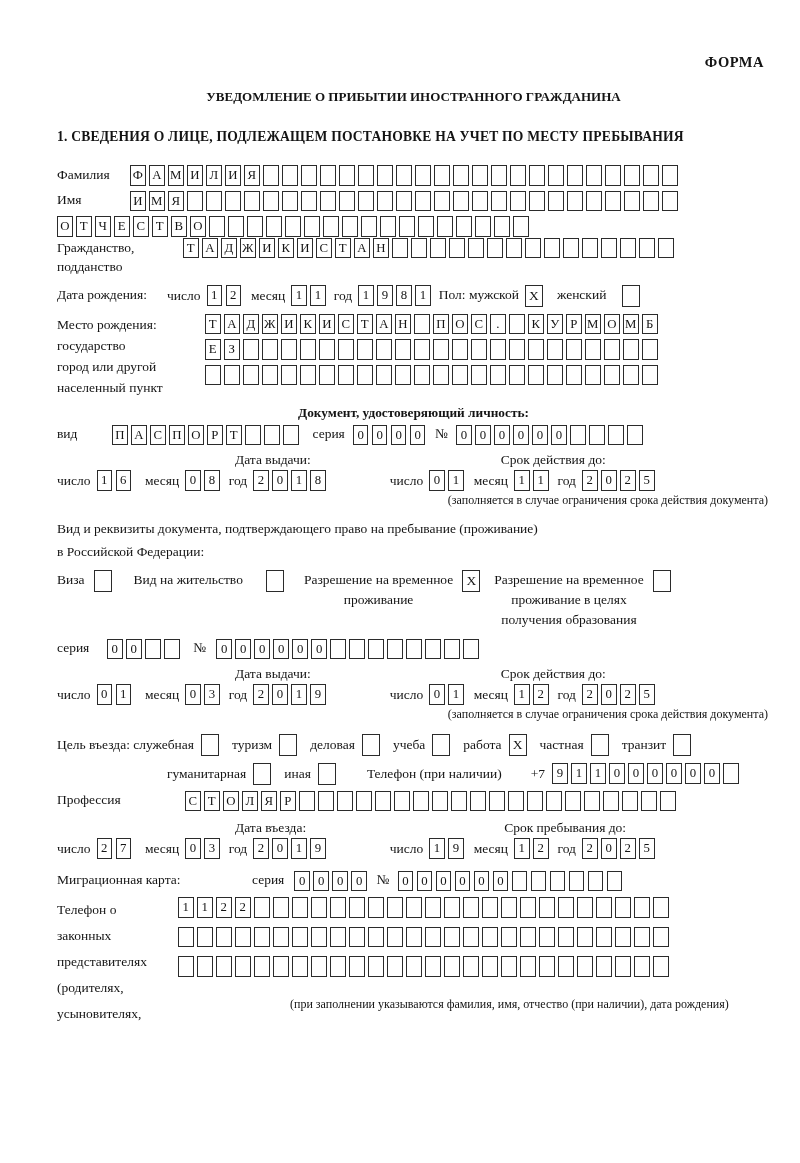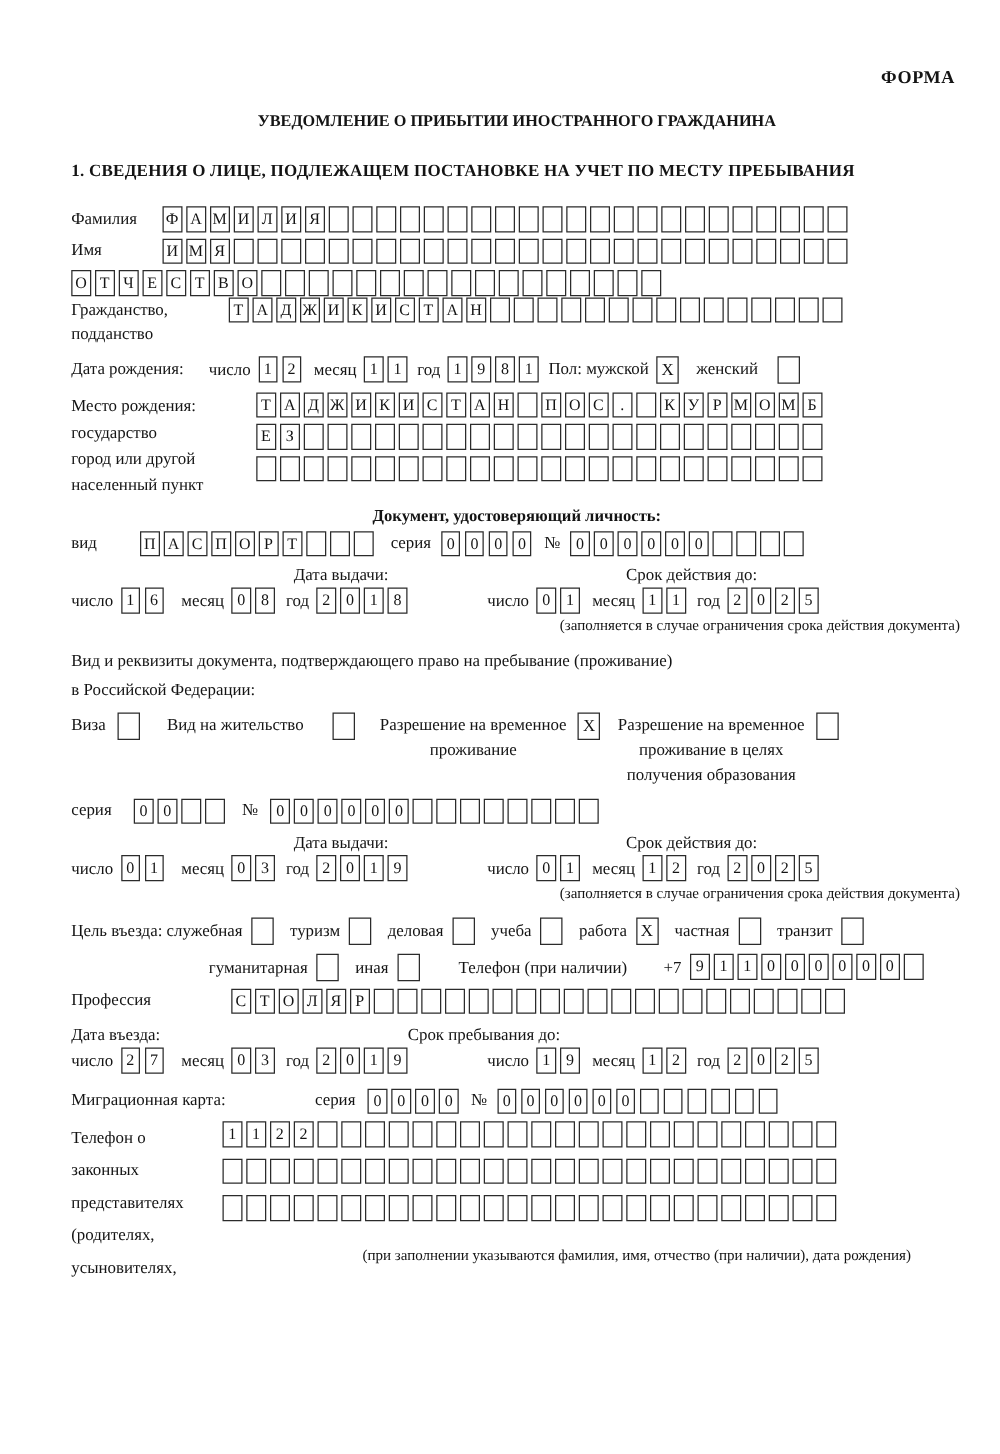--- a/index.html
+++ b/index.html
@@ -601,21 +601,21 @@
         <span class="cell"></span>
         <span class="cell"></span>
         <span class="cell"></span>
         <span class="cell"></span>
         <span class="cell"></span>
         <span class="cell"></span>
       </span>
   </div>
 
   <div class="date-heads" style="margin-top:9px">
-    <span style="">Дата въезда:</span>
+    <span style="margin-left:178px">Дата въезда:</span>
     <span style="margin-left:198px">Срок пребывания до:</span>
   </div>
   <div class="date-row">
     <span class="dgroup">
       <span class="lbl">число</span>
       <span class="cells">
           <span class="cell">2</span>
           <span class="cell">7</span>
         </span>
     </span>

